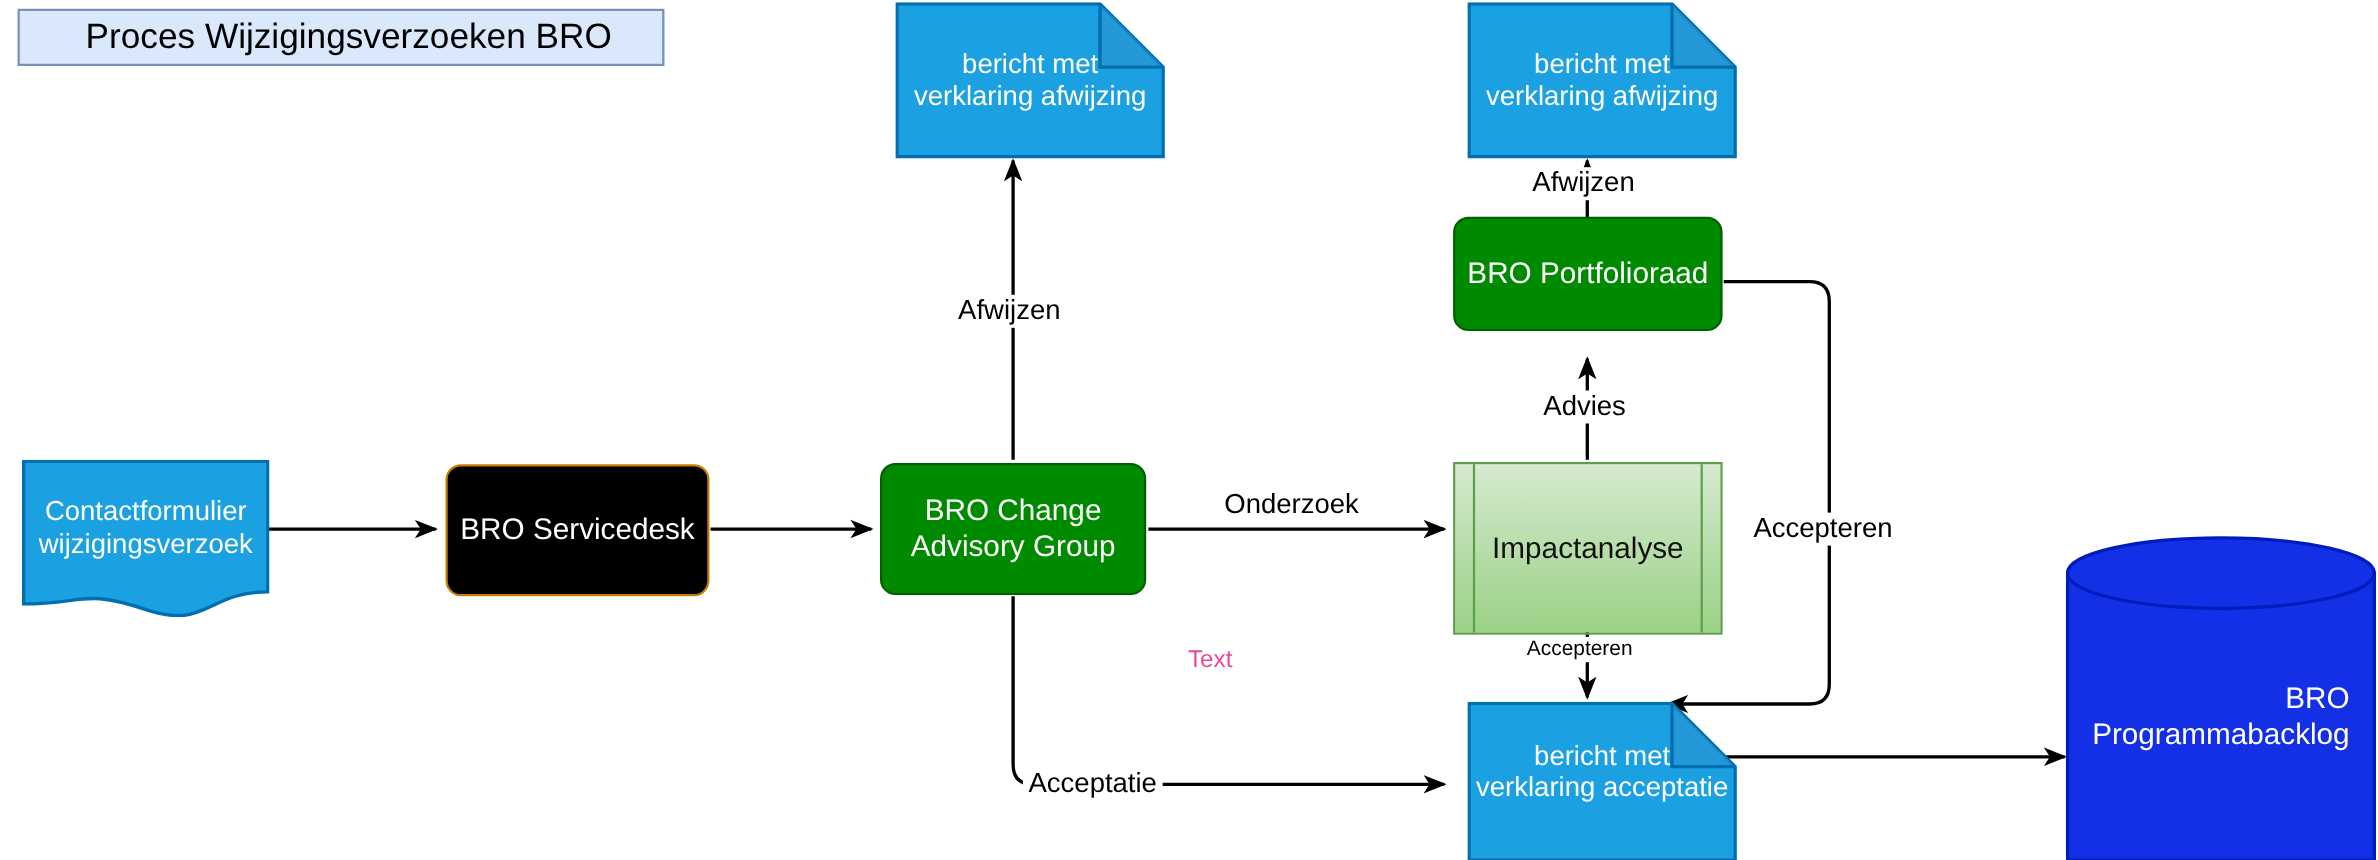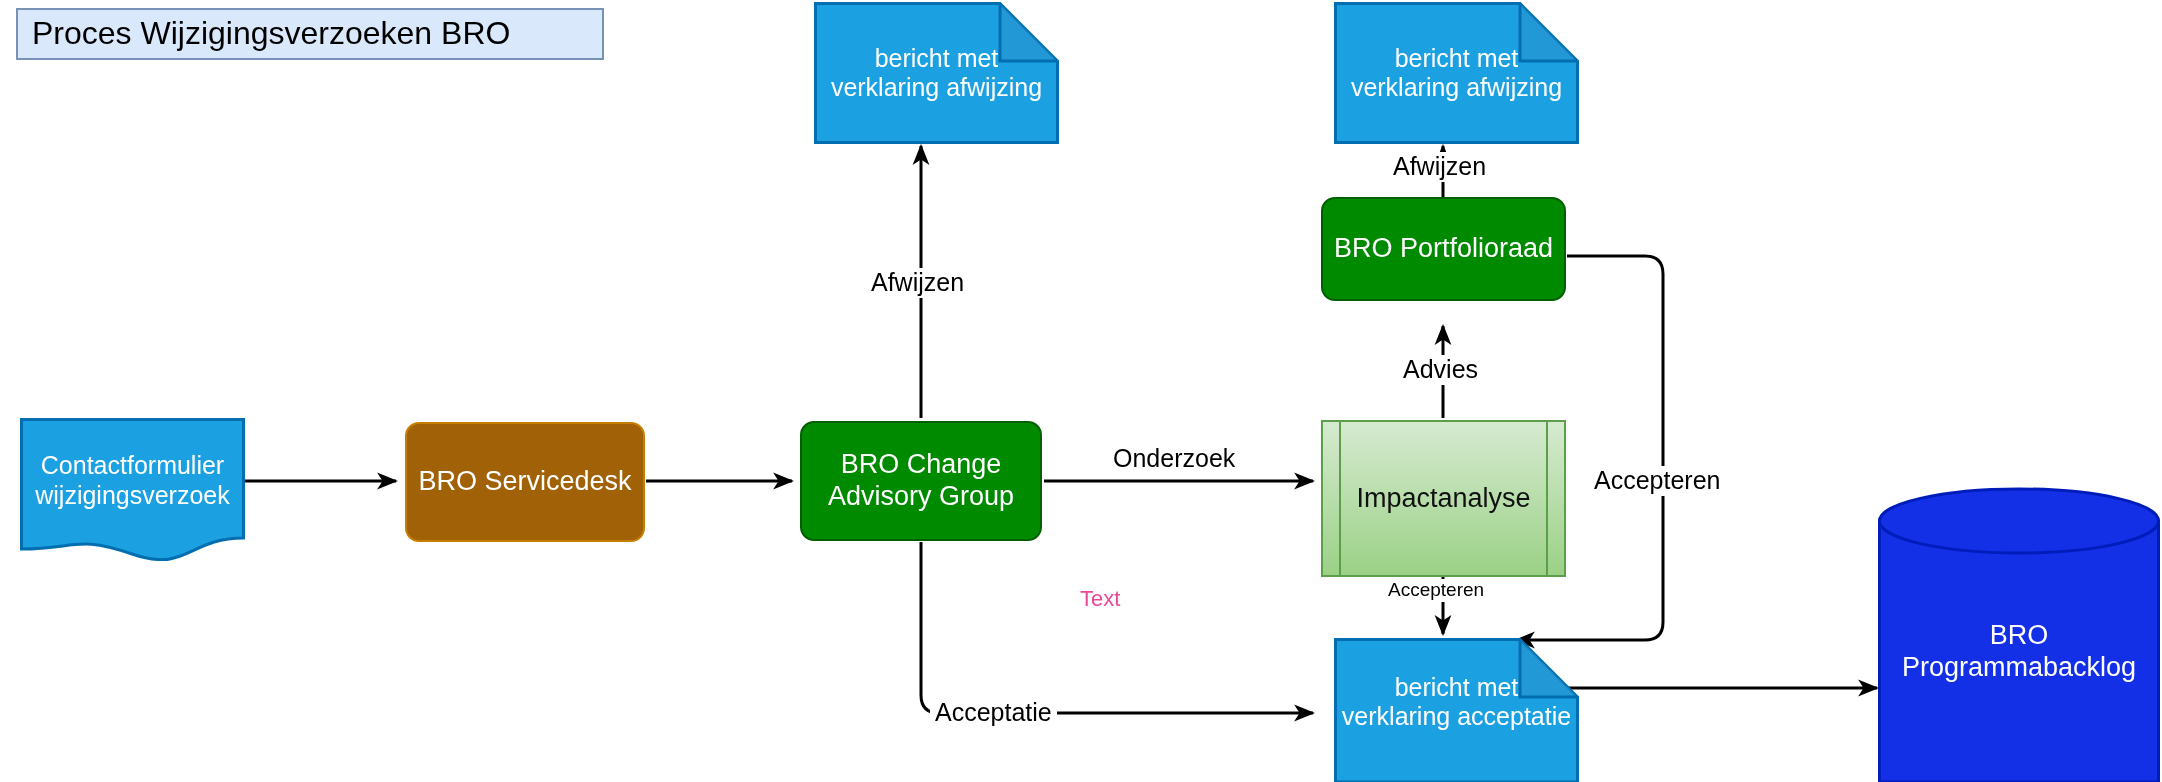--- a/index.html
+++ b/index.html
@@ -37,31 +37,31 @@
   
   #title-box {
     left: 16px;
     top: 8px;
     width: 588px;
     height: 52px;
     background: #dae8fc;
     border: 2px solid #7792b5;
     color: #000000;
     font-size: 32px;
-    justify-content: flex-start;
+    justify-content: center;
     padding-left: 14px;
   }
   
   .proc {
     border-radius: 14px;
     color: #ffffff;
     font-size: 27px;
   }
   .proc-orange {
-    background: #a16207;
+    background: #000000;
     border: 2px solid #c77e00;
   }
   .proc-green {
     background: #008a00;
     border: 2px solid #006000;
   }
   
   .subproc {
     background: linear-gradient(to bottom, #d6ead0 0%, #9bd186 100%);
     border: 2px solid #5d9e4a;
@@ -242,21 +242,21 @@
       <div>bericht met</div>
       <div>verklaring acceptatie</div>
     </div>
   </div>
 
   <div class="node cyl" style="left:1878px; top:487px; width:282px; height:295px;">
     <svg class="cyl-svg" width="282" height="295" viewBox="0 0 282 295" xmlns="http://www.w3.org/2000/svg">
       <path d="M 1.5 34 L 1.5 295 L 280.5 295 L 280.5 34 Z" fill="#1330e6" stroke="#001dbc" stroke-width="3"></path>
       <ellipse cx="141" cy="34" rx="139.5" ry="32" fill="#1330e6" stroke="#001dbc" stroke-width="3"></ellipse>
     </svg>
-    <div class="cyl-label" style="margin-top:34px;">
+    <div class="cyl-label" style="margin-top:34px;text-align:right;">
       <div>BRO</div>
       <div>Programmabacklog</div>
     </div>
   </div>
 
   <div class="edge-label" style="left:866px; top:268px;">Afwijzen</div>
 
   <div class="edge-label" style="left:1108px; top:444px;">Onderzoek</div>
 
   <div class="edge-label" style="left:930px; top:698px;">Acceptatie</div>

